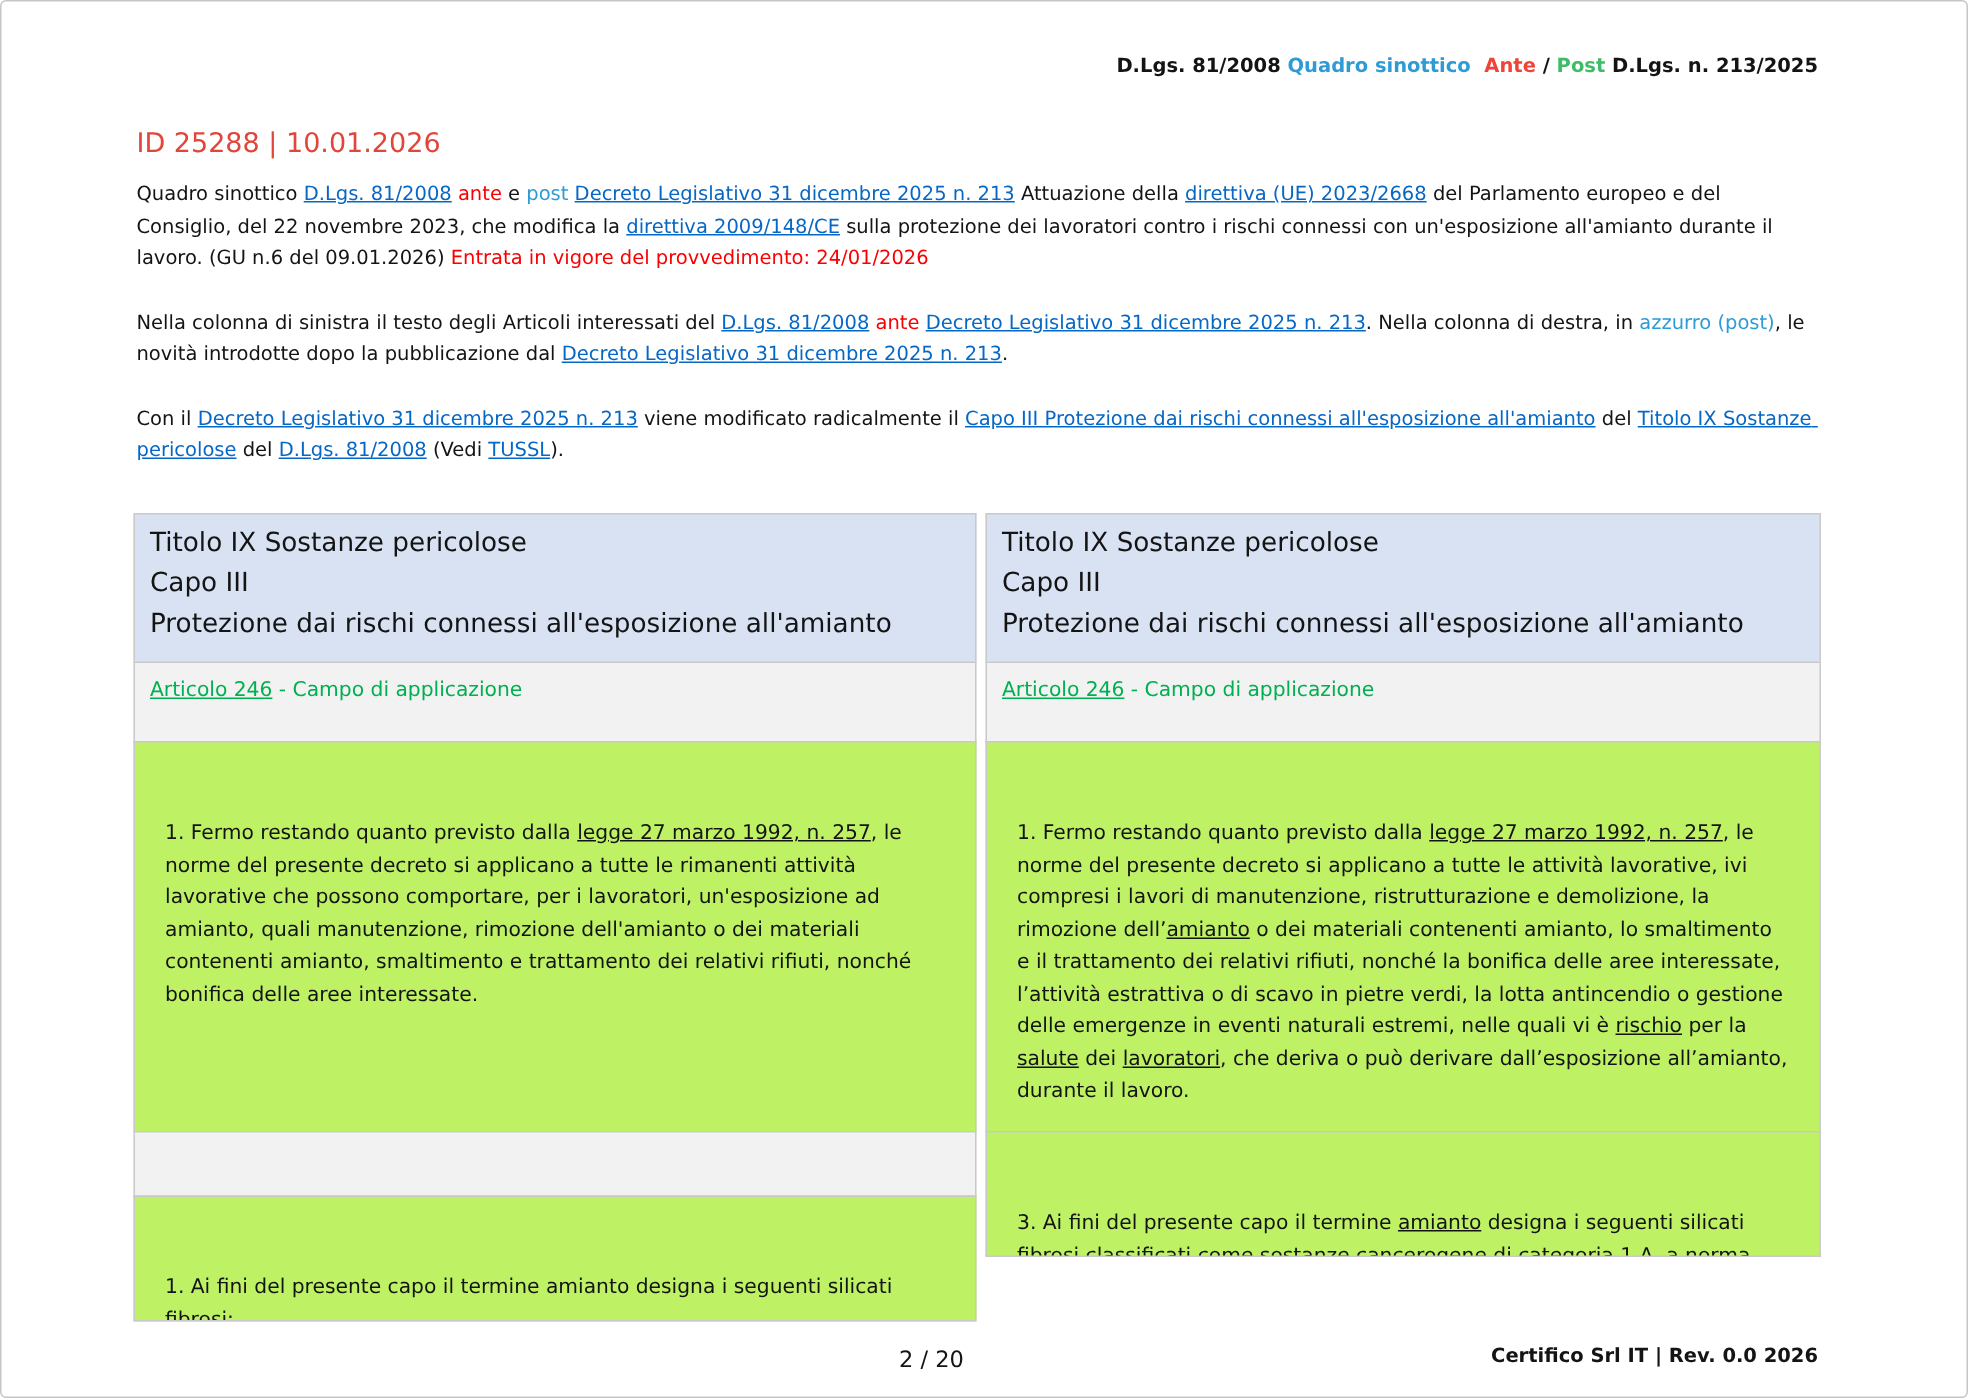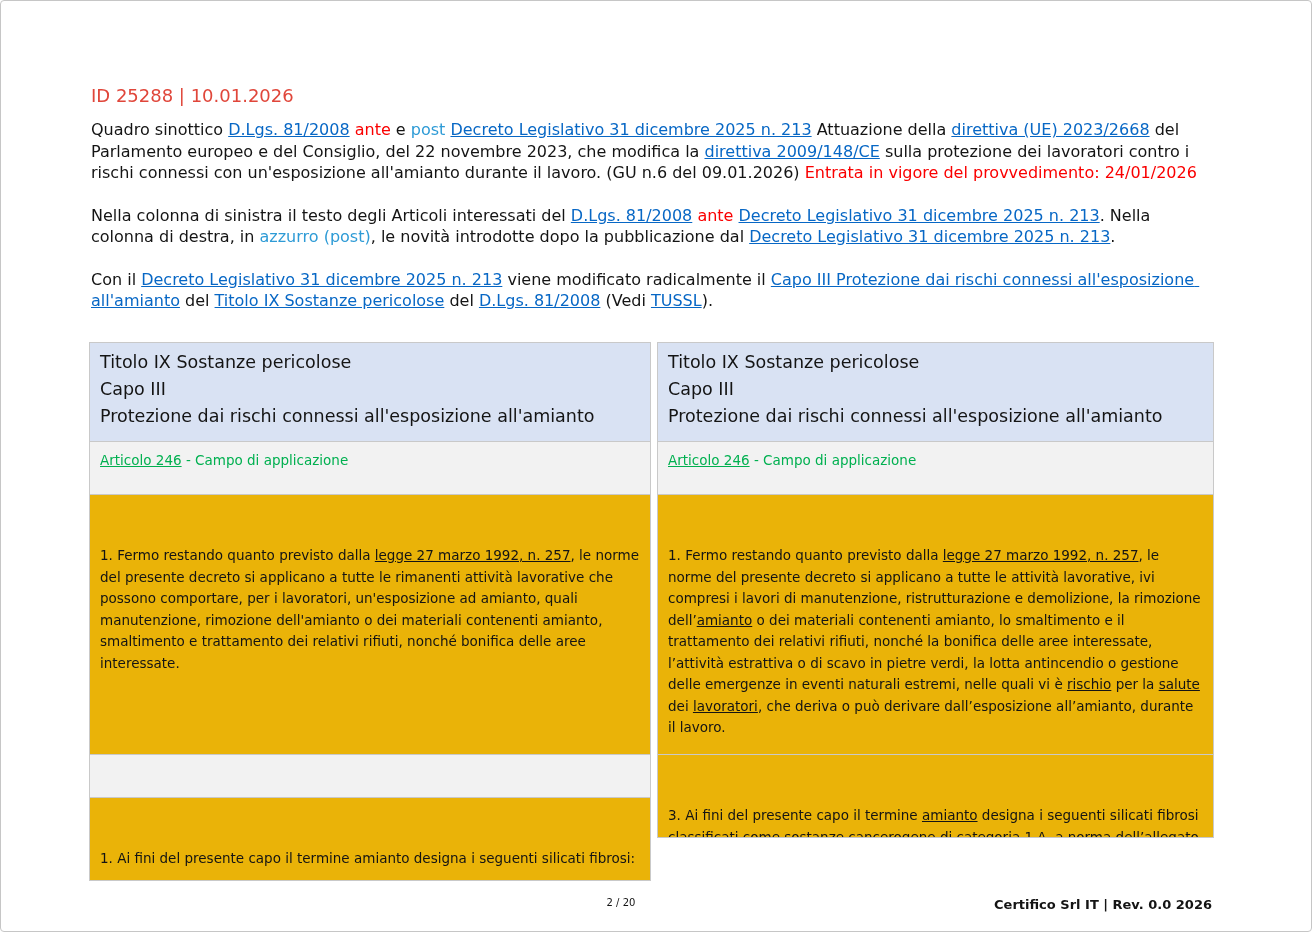--- a/index.html
+++ b/index.html
@@ -28,34 +28,34 @@
   .top-header{
     position:absolute;top:36px;right:99px;
     font-size:13px;font-weight:700;white-space:pre;
   }
   .id-line{
     position:absolute;top:84px;left:90px;
     font-size:18px;color:var(--id-red);
   }
   .paragraphs{
     position:absolute;top:118px;left:90px;width:1123px;
-    font-size:16px;line-height:21.5px;
+    font-size:13px;line-height:21.5px;
   }
   .paragraphs p{margin:0 0 21px 0;white-space:pre-wrap;}
 
   .synoptic-table{
     position:absolute;top:341px;left:88px;width:1125px;
     display:flex;gap:6px;font-size:13.5px;
   }
   .col{display:flex;flex-direction:column;}
   .col-ante{width:562px;}
   .col-post{width:557px;}
   .cell{
     box-sizing:border-box;border:1px solid var(--border);
-    padding:7px 10px;background:#eab308;overflow:hidden;
+    padding:7px 20px;background:#bef264;overflow:hidden;
     line-height:21.5px;white-space:pre-wrap;
   }
   .cell + .cell{margin-top:-1px;}
   .cell.hdr{
     background:var(--header-bg);
     font-size:17.5px;line-height:27px;padding:6px 10px;
     white-space:pre-line;
   }
   .cell.sub{background:var(--row-bg);padding:8px 10px;line-height:20px;}
   .r1{height:100px;}
@@ -69,32 +69,33 @@
   .seg-lightblue{color:var(--light-blue);}
   .seg-red{color:var(--red);}
   .seg-green{color:var(--green);}
   .seg-greenlink{color:var(--green);text-decoration:underline;cursor:pointer;}
   .seg-u{text-decoration:underline;}
   .seg-hred{color:var(--header-red);}
   .seg-pgreen{color:var(--post-green);}
 
   .footer-page{
     position:absolute;top:896px;left:0;width:1240px;text-align:center;
-    font-size:10px;
+    font-size:15px;
   }
   .footer-brand{
     position:absolute;top:896px;right:99px;
     font-size:13px;font-weight:700;
   }
 </style>
 </head>
 <body>
 
 <div class="page">
 
+  <div class="top-header"><span>D.Lgs. 81/2008 </span><span class="seg-lightblue">Quadro sinottico</span><span>  </span><span class="seg-hred">Ante</span><span> / </span><span class="seg-pgreen">Post</span><span> D.Lgs. n. 213/2025</span></div>
 
   <div class="id-line">ID 25288 | 10.01.2026</div>
 
   <div class="paragraphs">
     <p><span>Quadro sinottico </span><span class="seg-link">D.Lgs. 81/2008</span><span> </span><span class="seg-red">ante</span><span> e </span><span class="seg-lightblue">post</span><span> </span><span class="seg-link">Decreto Legislativo 31 dicembre 2025 n. 213</span><span> Attuazione della </span><span class="seg-link">direttiva (UE) 2023/2668</span><span> del Parlamento europeo e del Consiglio, del 22 novembre 2023, che modifica la </span><span class="seg-link">direttiva 2009/148/CE</span><span> sulla protezione dei lavoratori contro i rischi connessi con un'esposizione all'amianto durante il lavoro. (GU n.6 del 09.01.2026) </span><span class="seg-red">Entrata in vigore del provvedimento: 24/01/2026</span></p>
     <p><span>Nella colonna di sinistra il testo degli Articoli interessati del </span><span class="seg-link">D.Lgs. 81/2008</span><span> </span><span class="seg-red">ante</span><span> </span><span class="seg-link">Decreto Legislativo 31 dicembre 2025 n. 213</span><span>. Nella colonna di destra, in </span><span class="seg-lightblue">azzurro (post)</span><span>, le novità introdotte dopo la pubblicazione dal </span><span class="seg-link">Decreto Legislativo 31 dicembre 2025 n. 213</span><span>.</span></p>
     <p><span>Con il </span><span class="seg-link">Decreto Legislativo 31 dicembre 2025 n. 213</span><span> viene modificato radicalmente il </span><span class="seg-link">Capo III Protezione dai rischi connessi all'esposizione all'amianto</span><span> del </span><span class="seg-link">Titolo IX Sostanze pericolose</span><span> del </span><span class="seg-link">D.Lgs. 81/2008</span><span> (Vedi </span><span class="seg-link">TUSSL</span><span>).</span></p>
   </div>
 
   <div class="synoptic-table">

